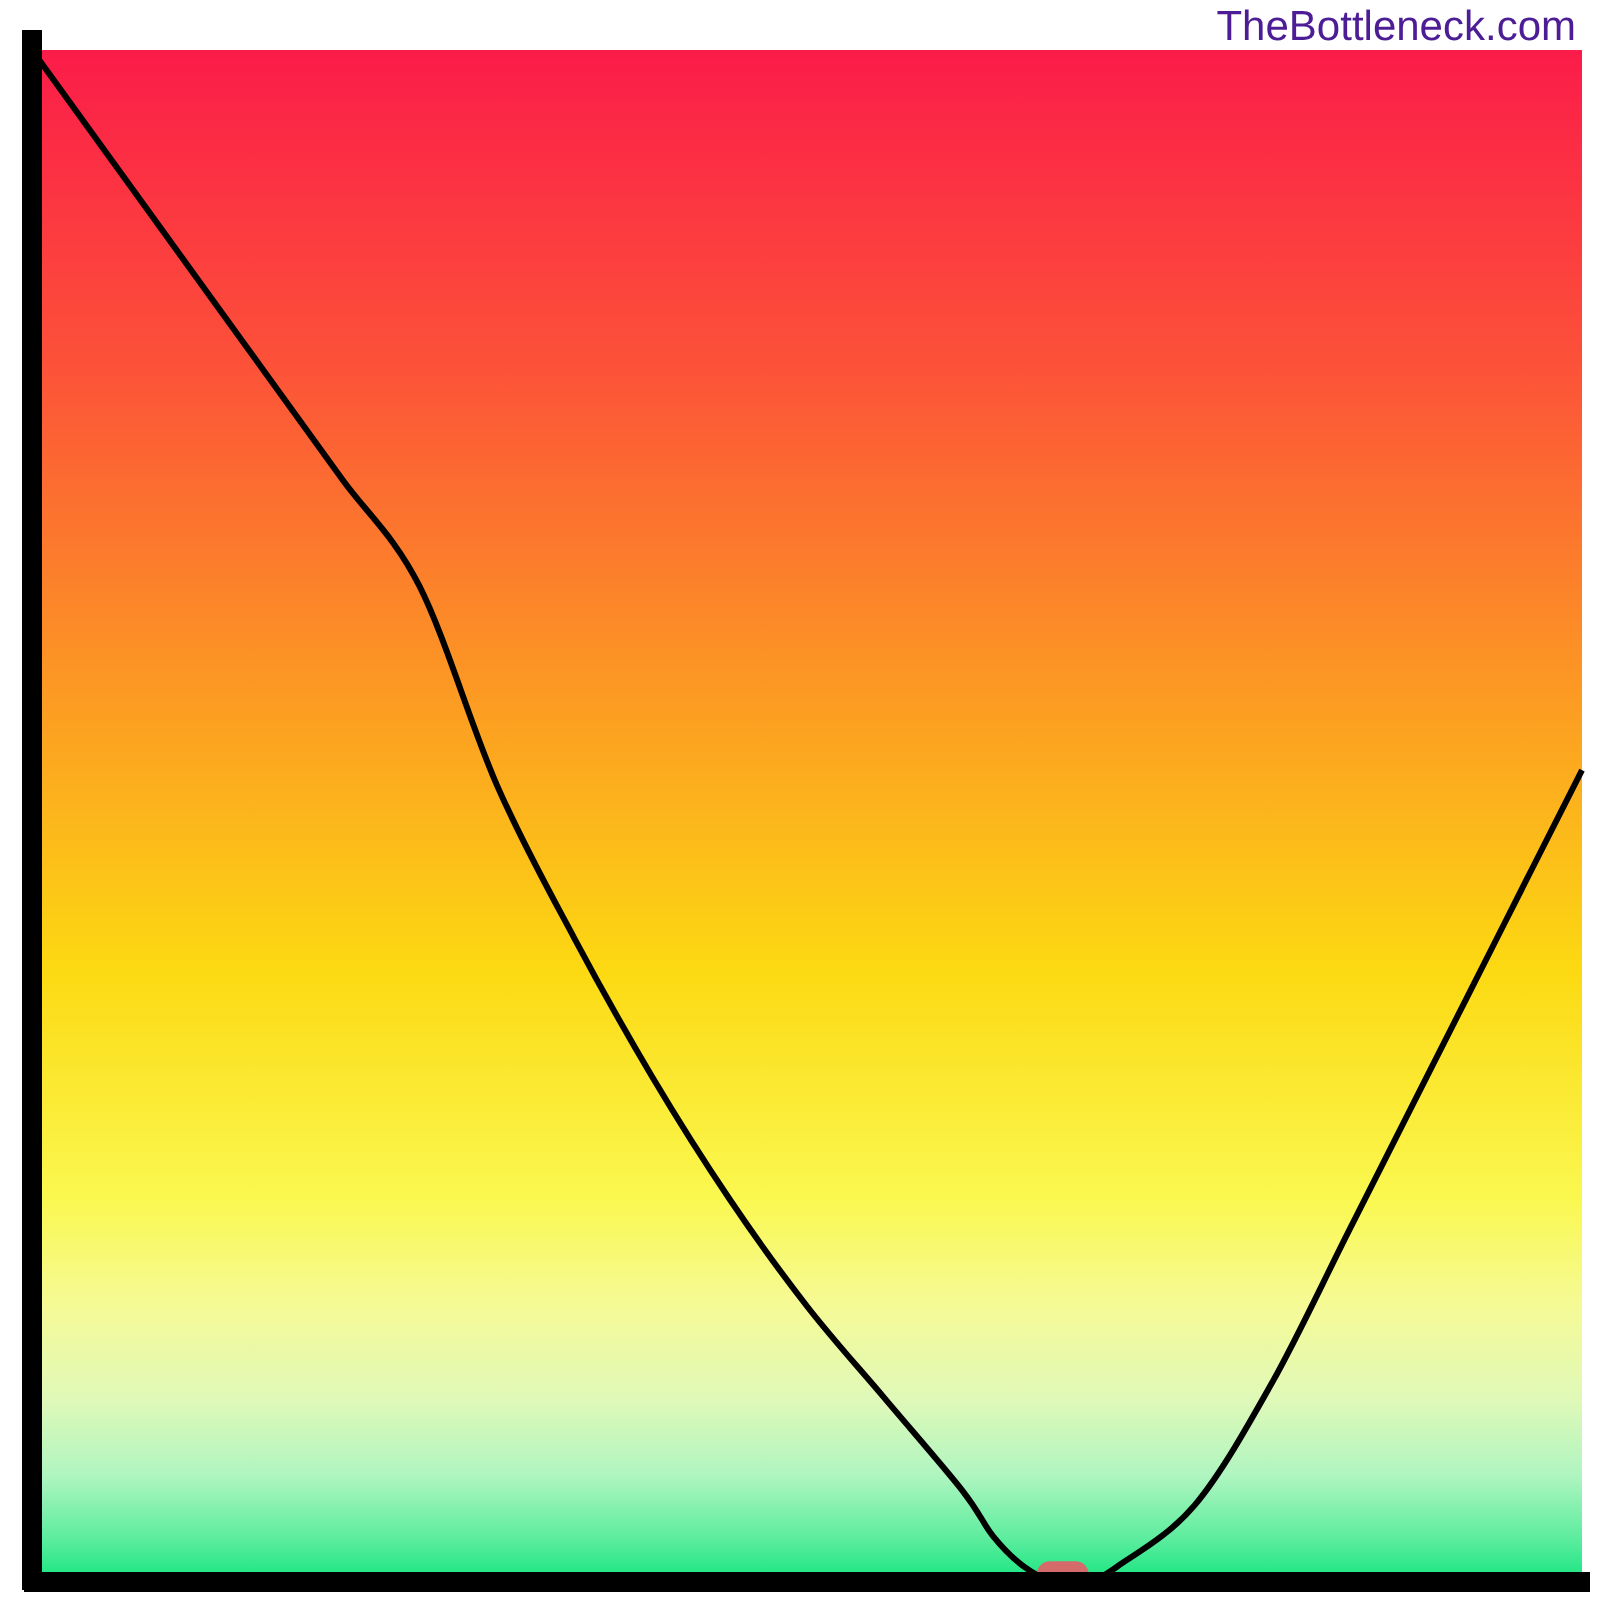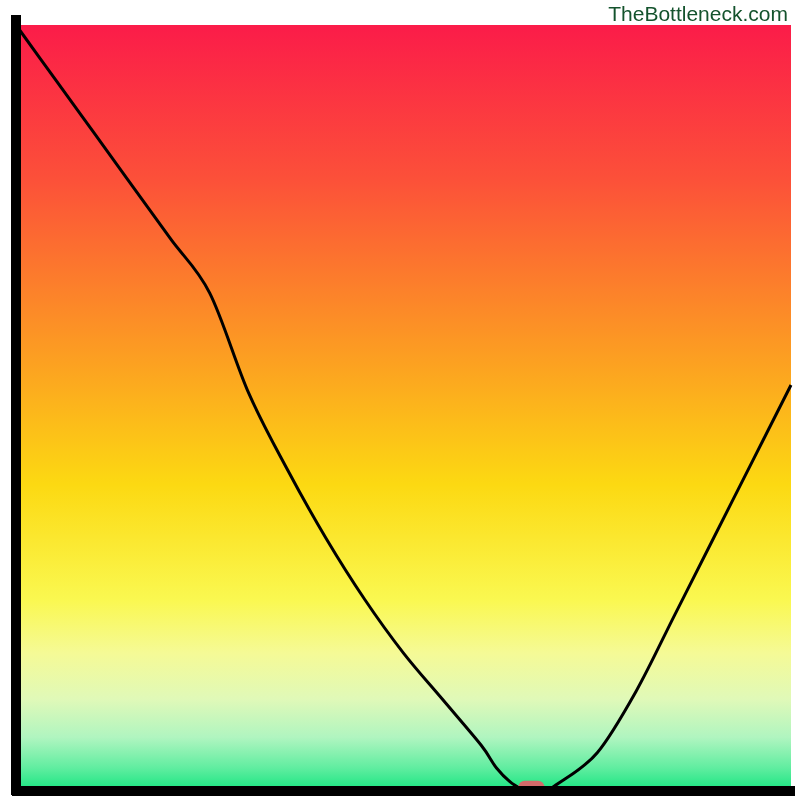--- a/index.html
+++ b/index.html
@@ -13,21 +13,21 @@
   }
   .chart-container {
     position: relative;
     width: 800px;
     height: 800px;
   }
   .watermark {
     position: absolute;
     top: 2px;
     right: 12px;
-    color: #14532d;
+    color: #4c1d95;
     font-size: 21px;
     font-weight: 500;
     letter-spacing: 0px;
     z-index: 5;
   }
   svg {
     display: block;
     position: absolute;
     left: 0;
     top: 0;

